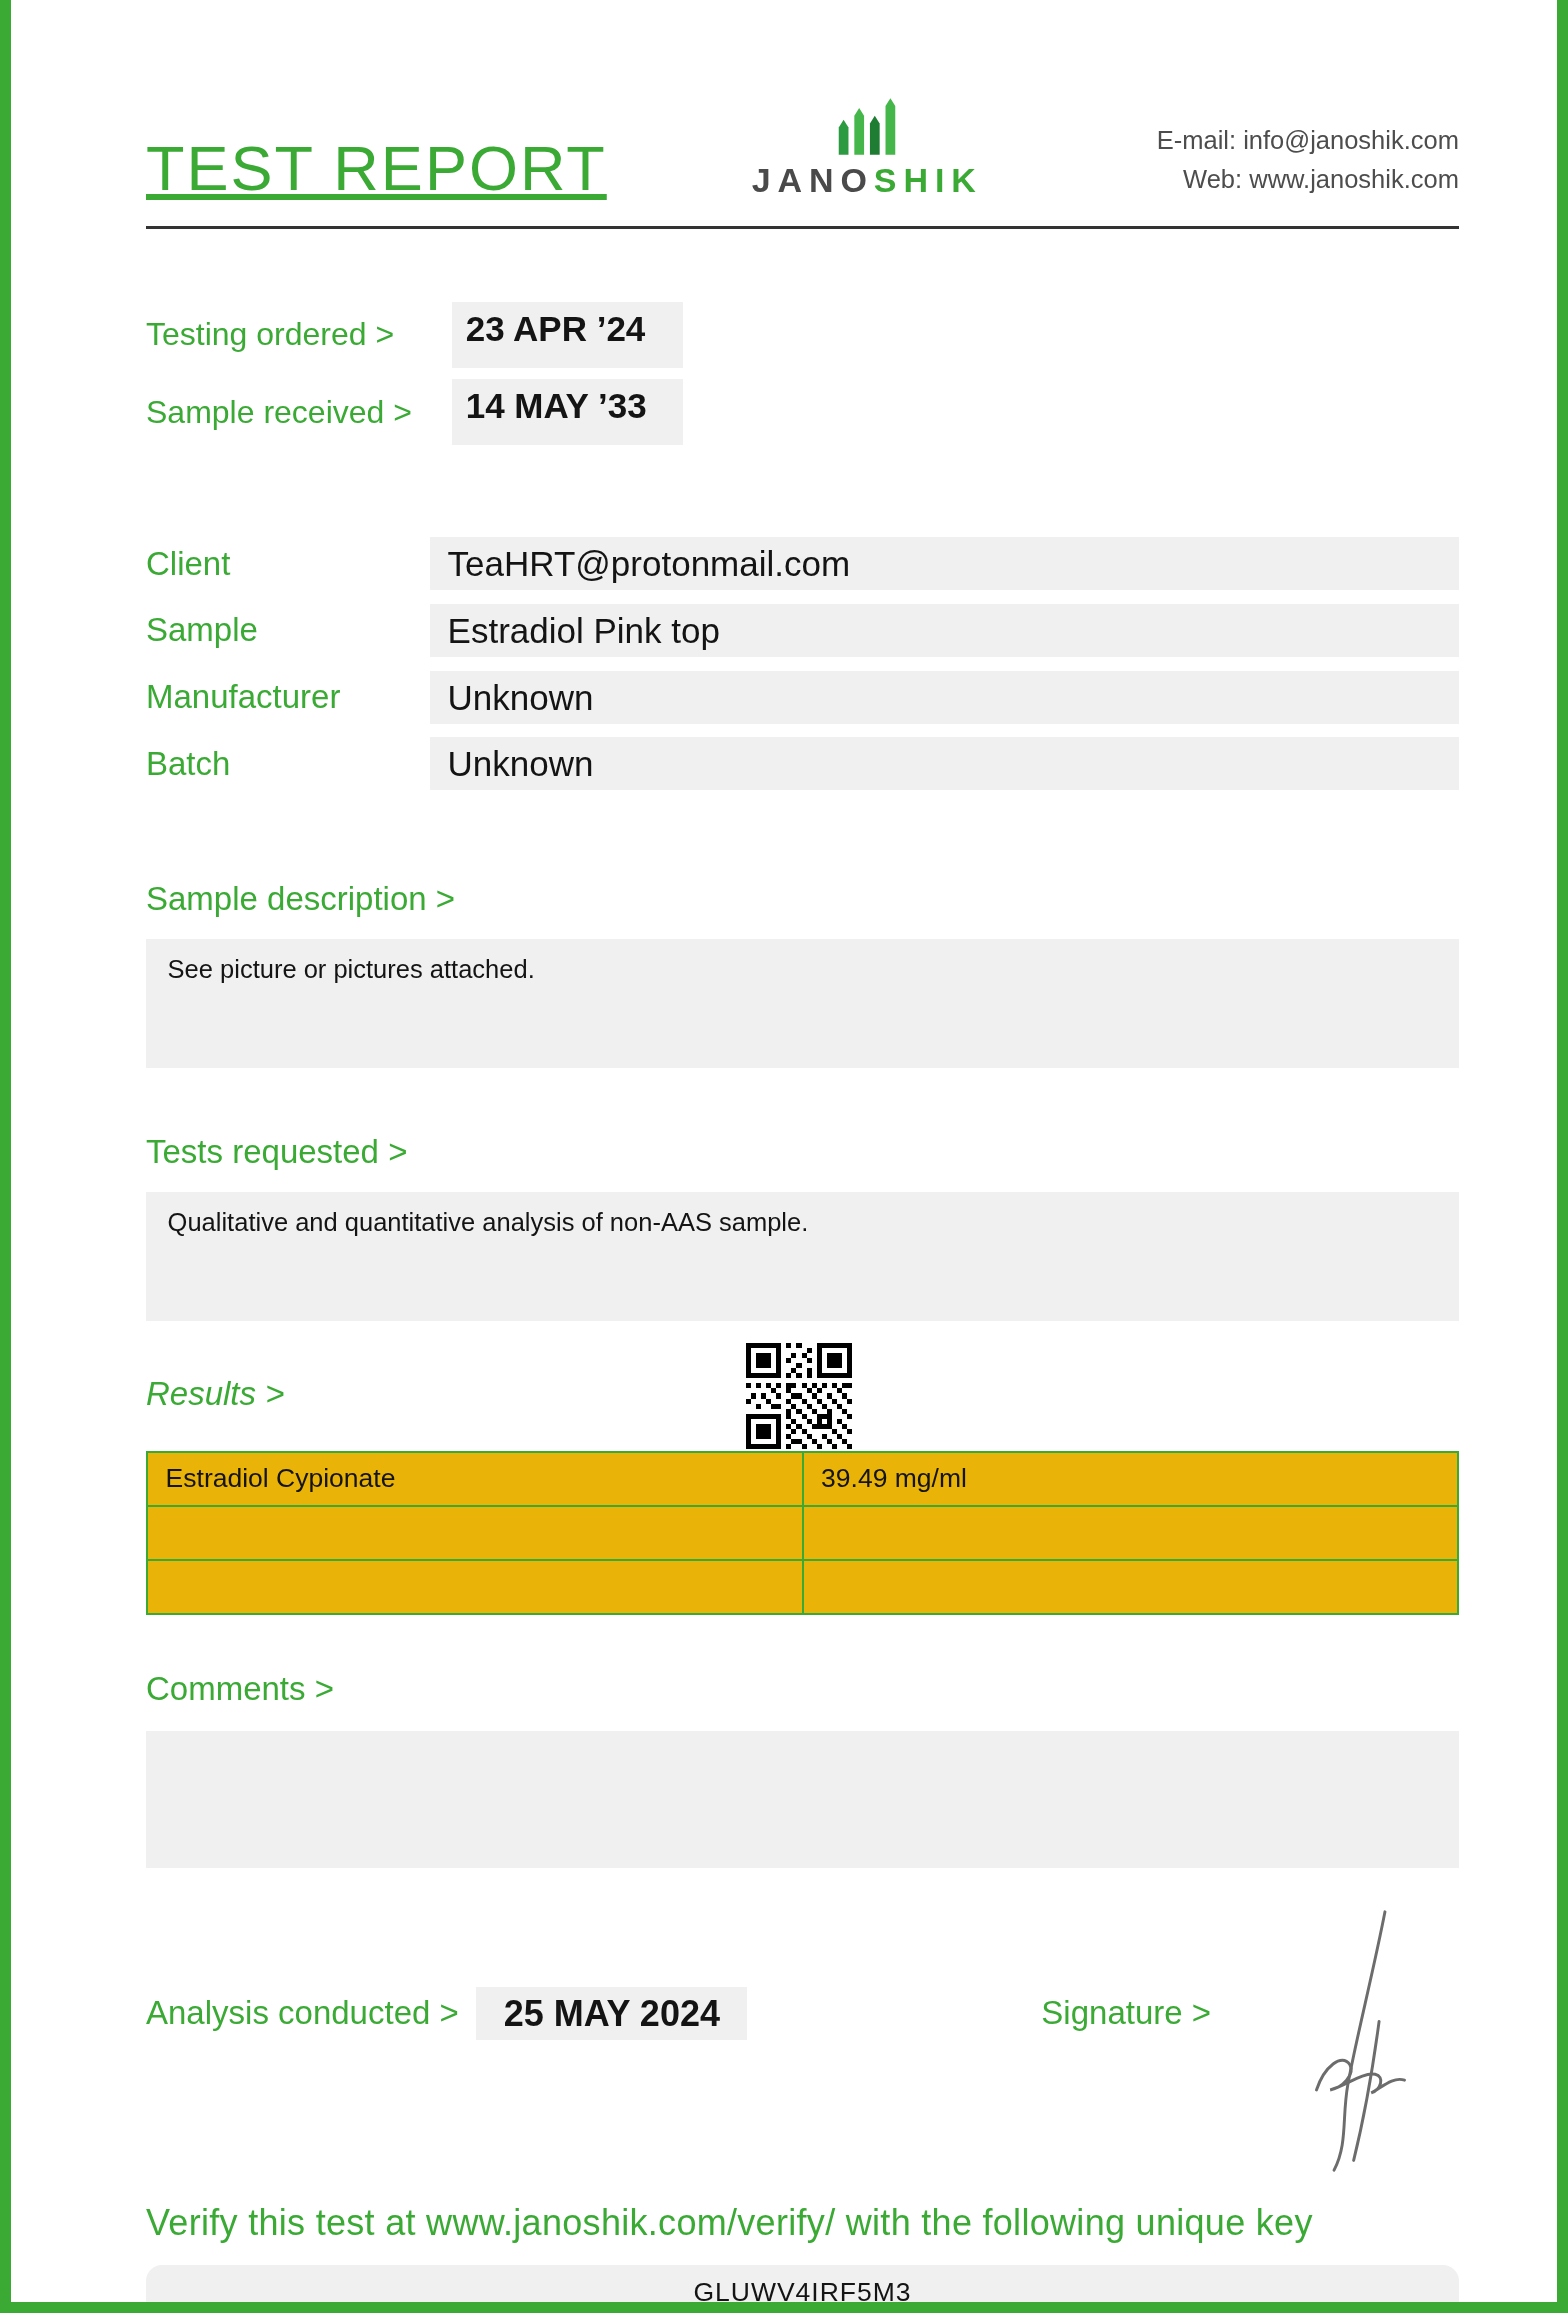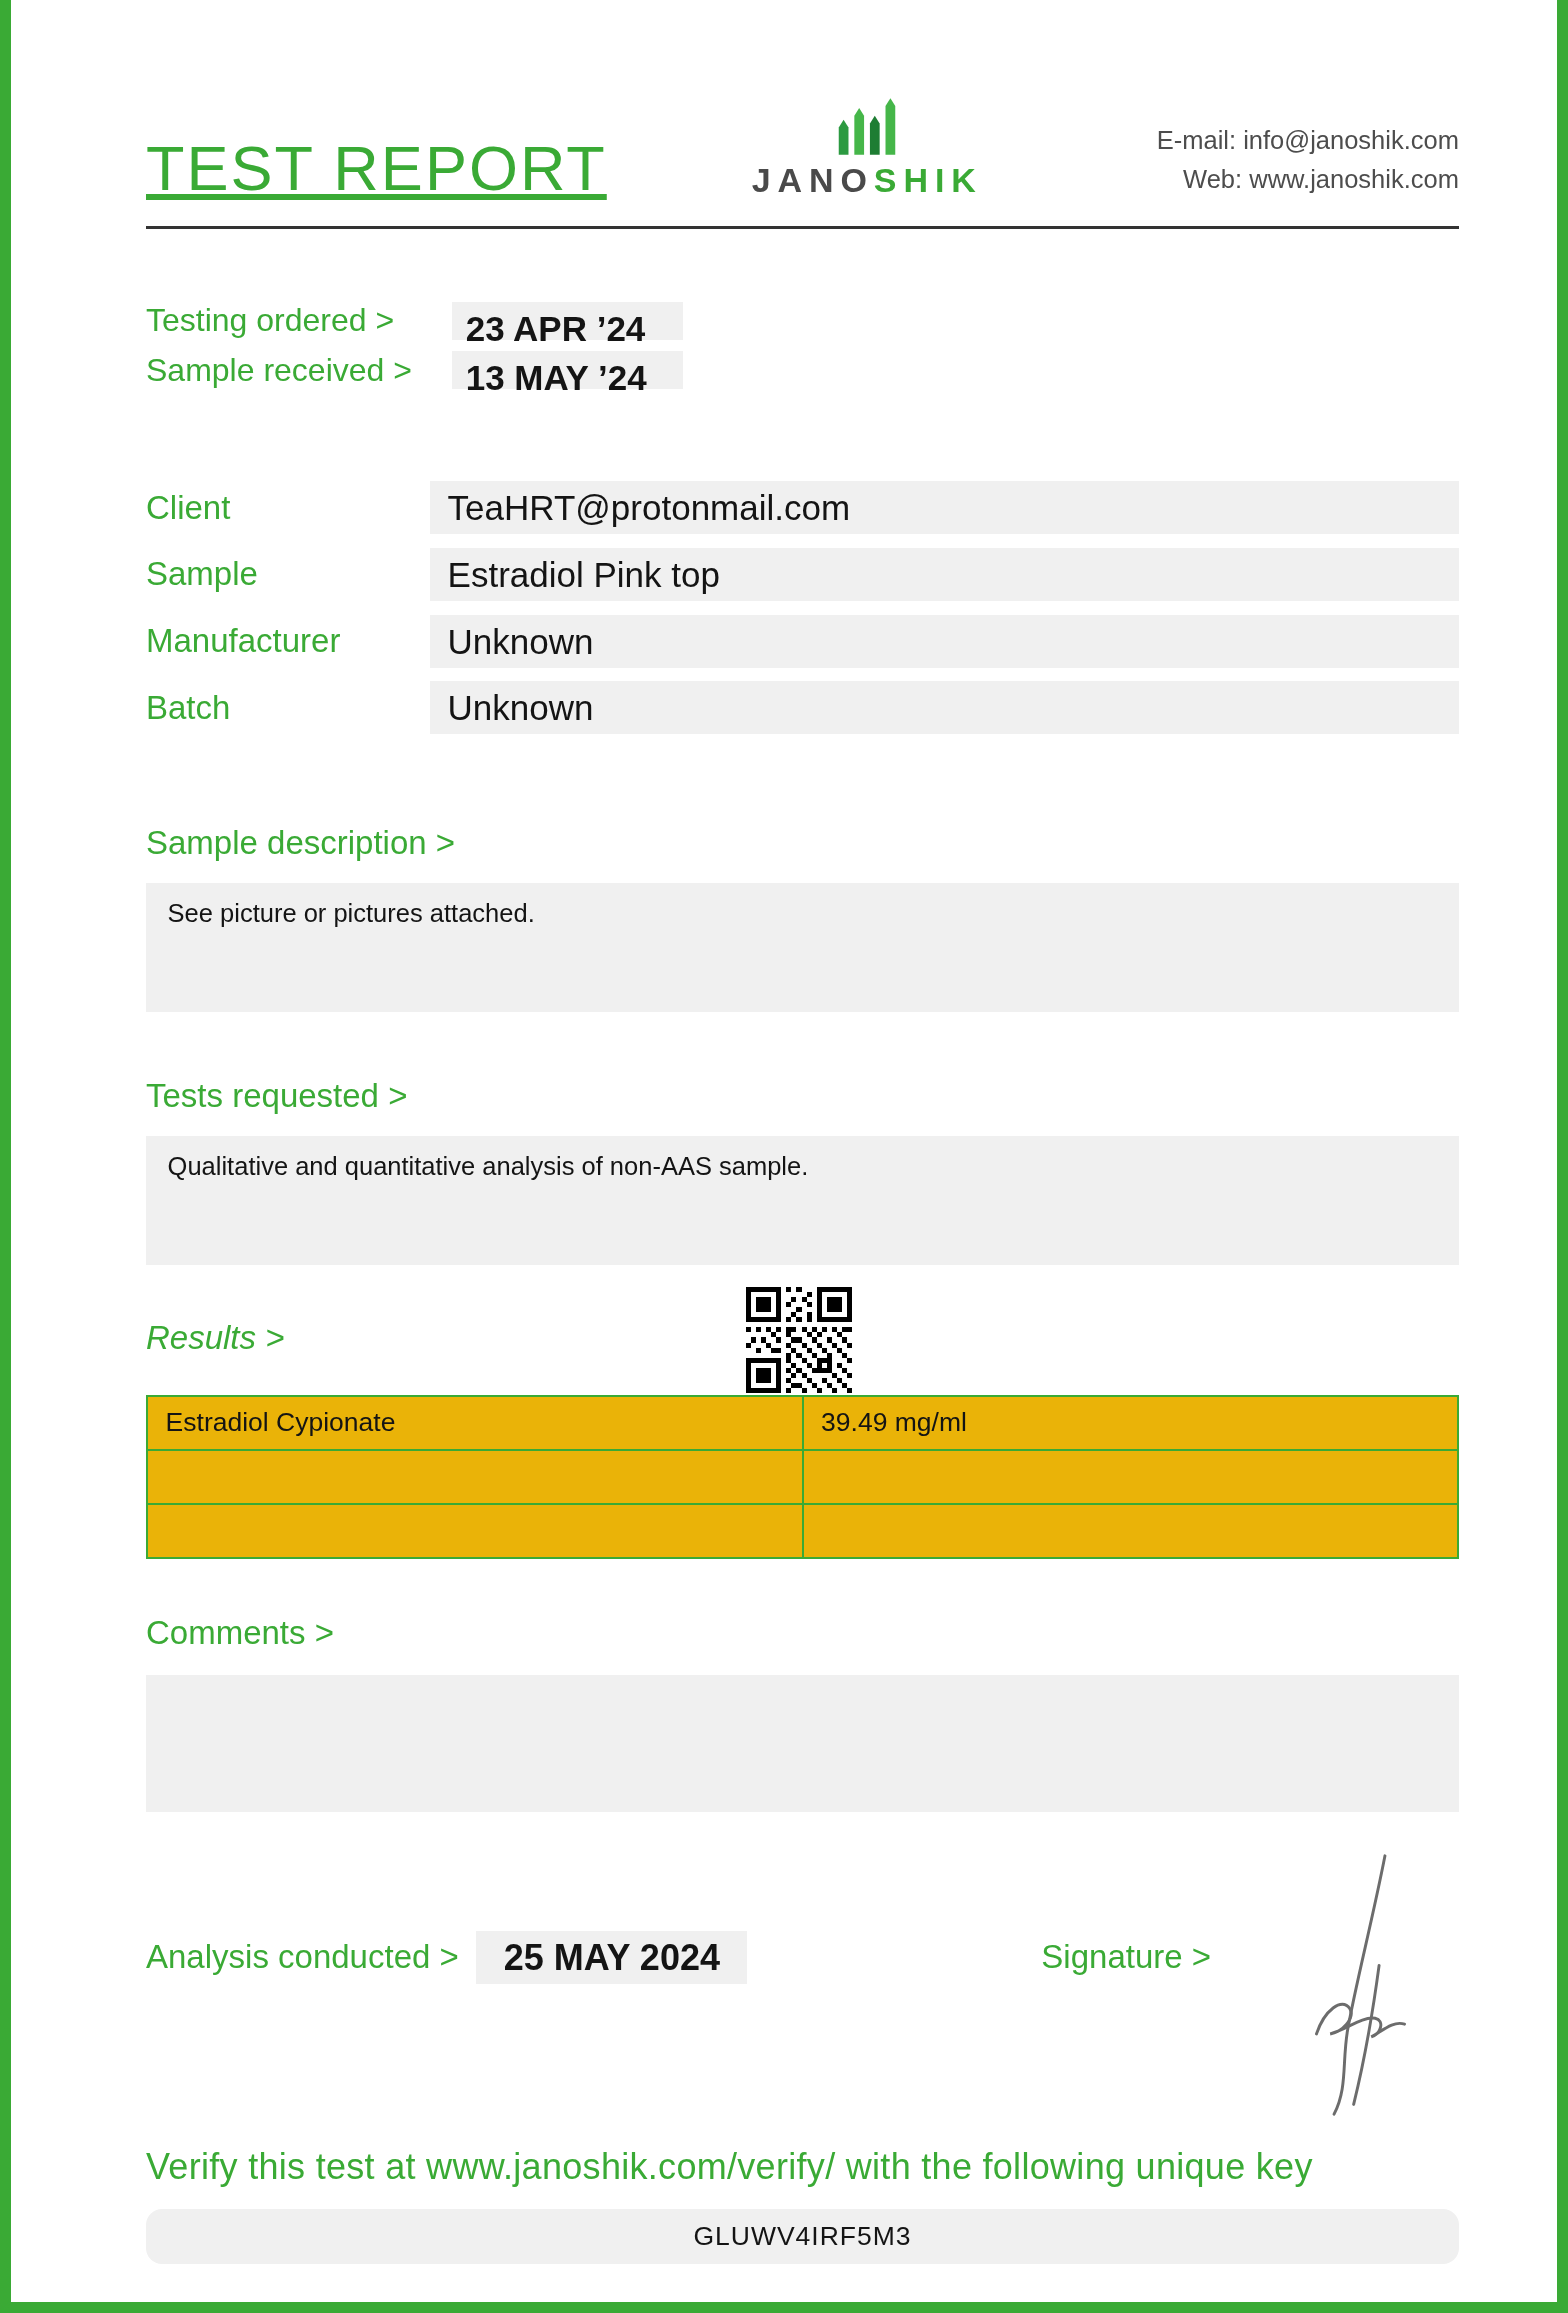--- a/index.html
+++ b/index.html
@@ -32,21 +32,21 @@
   .rule{border:0;border-top:3.9px solid #333333;margin:25.5px 0 0 0;}
 
   
   .task-row{display:flex;justify-content:space-between;margin-top:73px;}
   .task-left{display:flex;align-items:center;}
   .task-label{width:282px;font-size:36px;color:var(--green);}
   .task-value{width:333px;height:53px;line-height:53px;background:var(--box);color:var(--ink);font-size:35px;font-weight:600;padding:0 19.6px;}
   .dates{display:flex;flex-direction:column;gap:11.8px;}
   .date-row{display:flex;align-items:center;}
   .date-label{width:306px;font-size:32px;color:var(--green);}
-  .date-value{width:231px;height:38px;line-height:53px;background:var(--box);font-size:35px;font-weight:bold;color:var(--ink);padding:0 7.8px 0 13.7px;white-space:nowrap;}
+  .date-value{width:231px;height:66px;line-height:53px;background:var(--box);font-size:35px;font-weight:bold;color:var(--ink);padding:0 7.8px 0 13.7px;white-space:nowrap;}
 
   
   .info{margin-top:92px;}
   .info-row{display:flex;align-items:center;margin-bottom:13.7px;}
   .info-label{width:284px;font-size:33px;color:var(--green);}
   .info-value{flex:1;height:53px;line-height:53px;background:var(--box);font-size:35px;color:var(--ink);padding:0 17.6px;}
 
   
   .section-heading{font-size:33px;line-height:1.25;color:var(--green);}
   .mt-desc{margin-top:88px;}
@@ -101,21 +101,21 @@
   <hr class="rule">
 
   <div class="task-row">
     <div class="dates">
       <div class="date-row">
         <div class="date-label">Testing ordered &gt;</div>
         <div class="date-value">23 APR ’24</div>
       </div>
       <div class="date-row">
         <div class="date-label">Sample received &gt;</div>
-        <div class="date-value">13 MAY ’24</div>
+        <div class="date-value">14 MAY ’33</div>
       </div>
     </div>
   </div>
 
   <div class="info">
     <div class="info-row">
       <div class="info-label">Client</div>
       <div class="info-value">TeaHRT@protonmail.com</div>
     </div>
     <div class="info-row">

